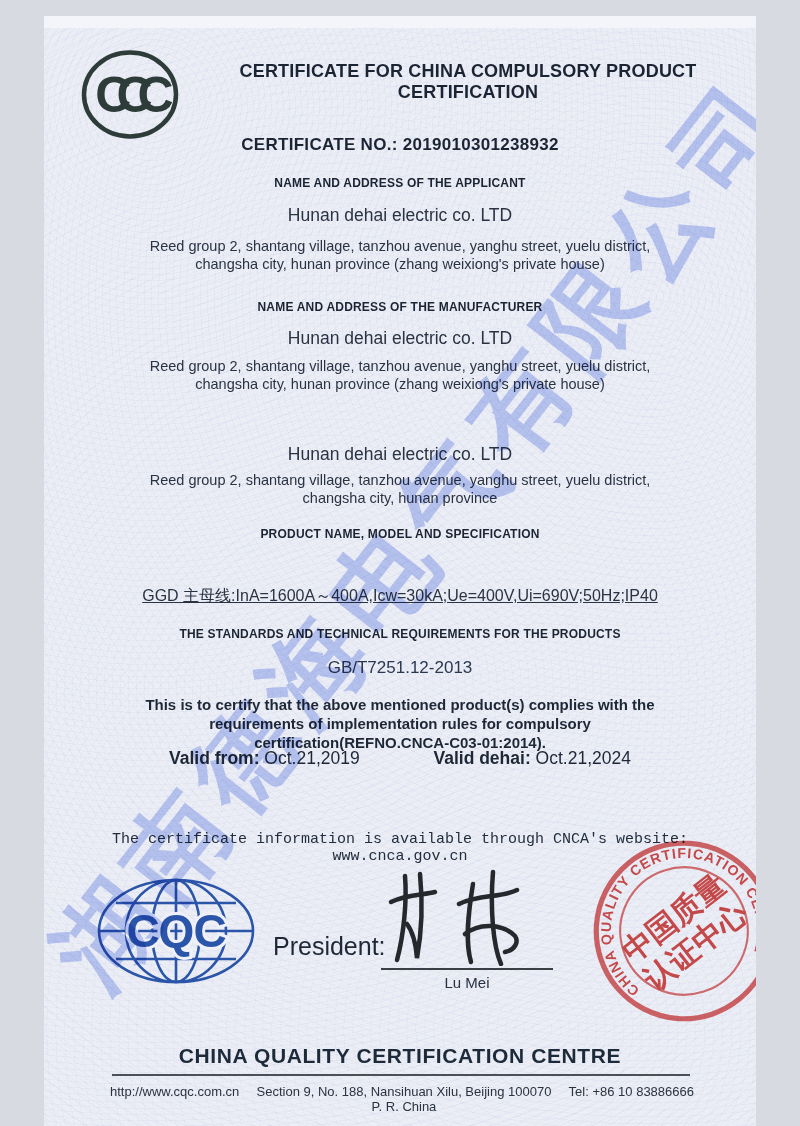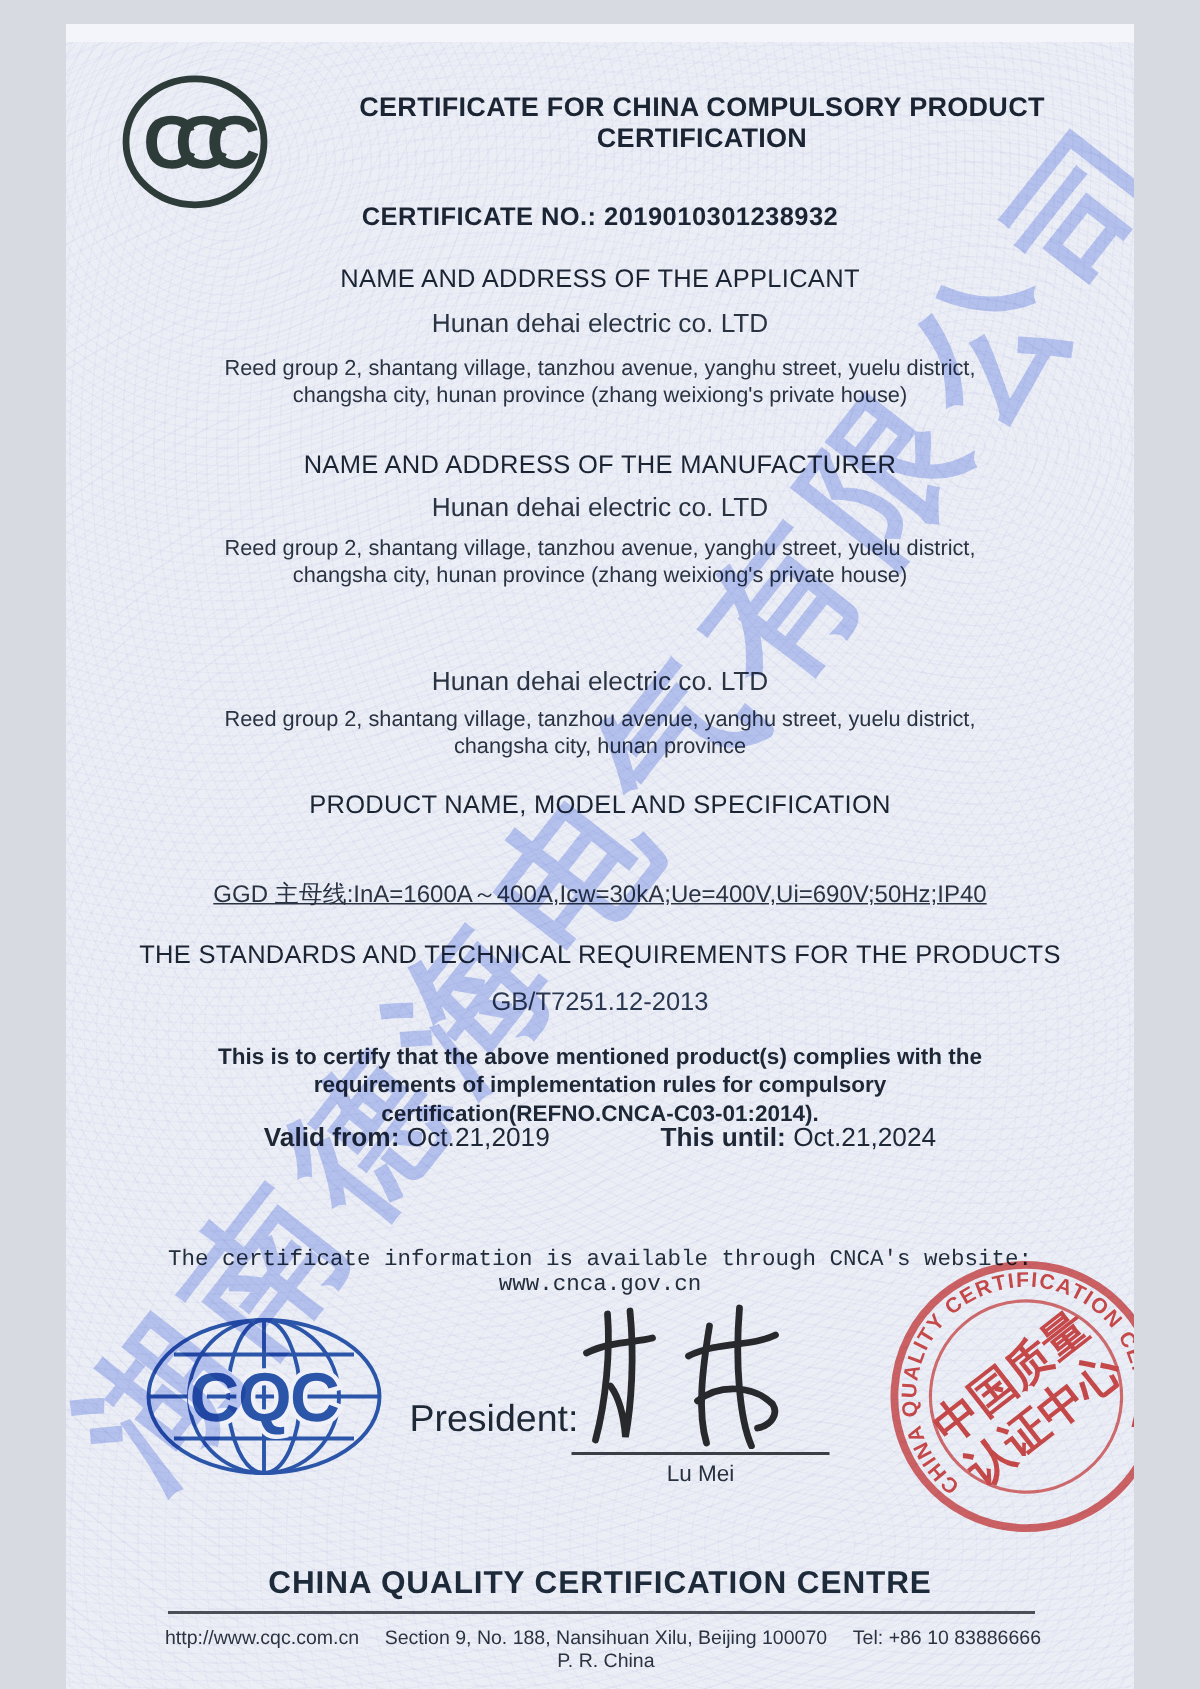--- a/index.html
+++ b/index.html
@@ -13,21 +13,21 @@
       repeating-radial-gradient(circle at 40% 60%, rgba(140,155,205,.06) 0 1px, rgba(0,0,0,0) 1px 8px),
       repeating-radial-gradient(circle at 70% 90%, rgba(140,155,205,.06) 0 1px, rgba(0,0,0,0) 1px 9px);
     color:#232e3d;
   }
   .scan-top{position:absolute;top:0;left:0;right:0;height:12px;background:#f4f5fa;}
   .abs{position:absolute;left:40px;right:40px;text-align:center;}
 
   .title{top:45px;left:150px;right:14px;font-size:18px;font-weight:bold;color:#1b2433;letter-spacing:.2px;}
   .cert-no{top:119px;font-size:17px;font-weight:bold;color:#1b2433;letter-spacing:.3px;}
 
-  .sec-h{font-size:17px;font-weight:normal;color:#1b2433;letter-spacing:.2px;}
+  .sec-h{font-size:12px;font-weight:bold;color:#1b2433;letter-spacing:.2px;}
   .company{font-size:17.5px;color:#2a3342;}
   .addr{font-size:14.5px;line-height:1.26;color:#2a3342;left:90px;right:90px;}
 
   .h-applicant{top:160px;}   .c-applicant{top:189px;}   .a-applicant{top:221px;}
   .h-manufacturer{top:284px;}.c-manufacturer{top:312px;}.a-manufacturer{top:341px;}
   .h-factory{top:402px;}     .c-factory{top:428px;}     .a-factory{top:455px;}
   .h-product{top:511px;}     .product-name{top:540px;font-size:17.5px;color:#2a3342;}
   .product-spec{top:570px;font-size:16px;color:#2a3342;text-decoration:underline;}
   .h-standards{top:611px;}   .standards-value{top:642px;font-size:17px;color:#2a3750;}
   .certify{top:679px;left:82px;right:82px;font-size:15px;font-weight:bold;line-height:1.28;color:#1d2736;}
@@ -90,21 +90,21 @@
 
   <div class="abs sec-h h-standards">THE STANDARDS AND TECHNICAL REQUIREMENTS FOR THE PRODUCTS</div>
   <div class="abs standards-value">GB/T7251.12-2013</div>
 
   <div class="abs certify">This is to certify that the above mentioned product(s) complies with the requirements of implementation rules for compulsory certification(REFNO.CNCA-C03-01:2014).</div>
 
   <div class="abs valid-row">
     <span class="lbl">Valid from:</span>
     <span>Oct.21,2019</span>
     <span class="gap"></span>
-    <span class="lbl">This until:</span>
+    <span class="lbl">Valid dehai:</span>
     <span>Oct.21,2024</span>
   </div>
 
   <div class="abs cnca">The certificate information is available through CNCA's website: www.cnca.gov.cn</div>
 
   <svg class="cqc-logo" viewBox="0 0 164 110">
     <g fill="none" stroke="#2b55a8" stroke-width="2.6">
       <ellipse cx="82" cy="55" rx="77" ry="51"></ellipse>
       <ellipse cx="82" cy="55" rx="50" ry="51"></ellipse>
       <ellipse cx="82" cy="55" rx="24" ry="51"></ellipse>

